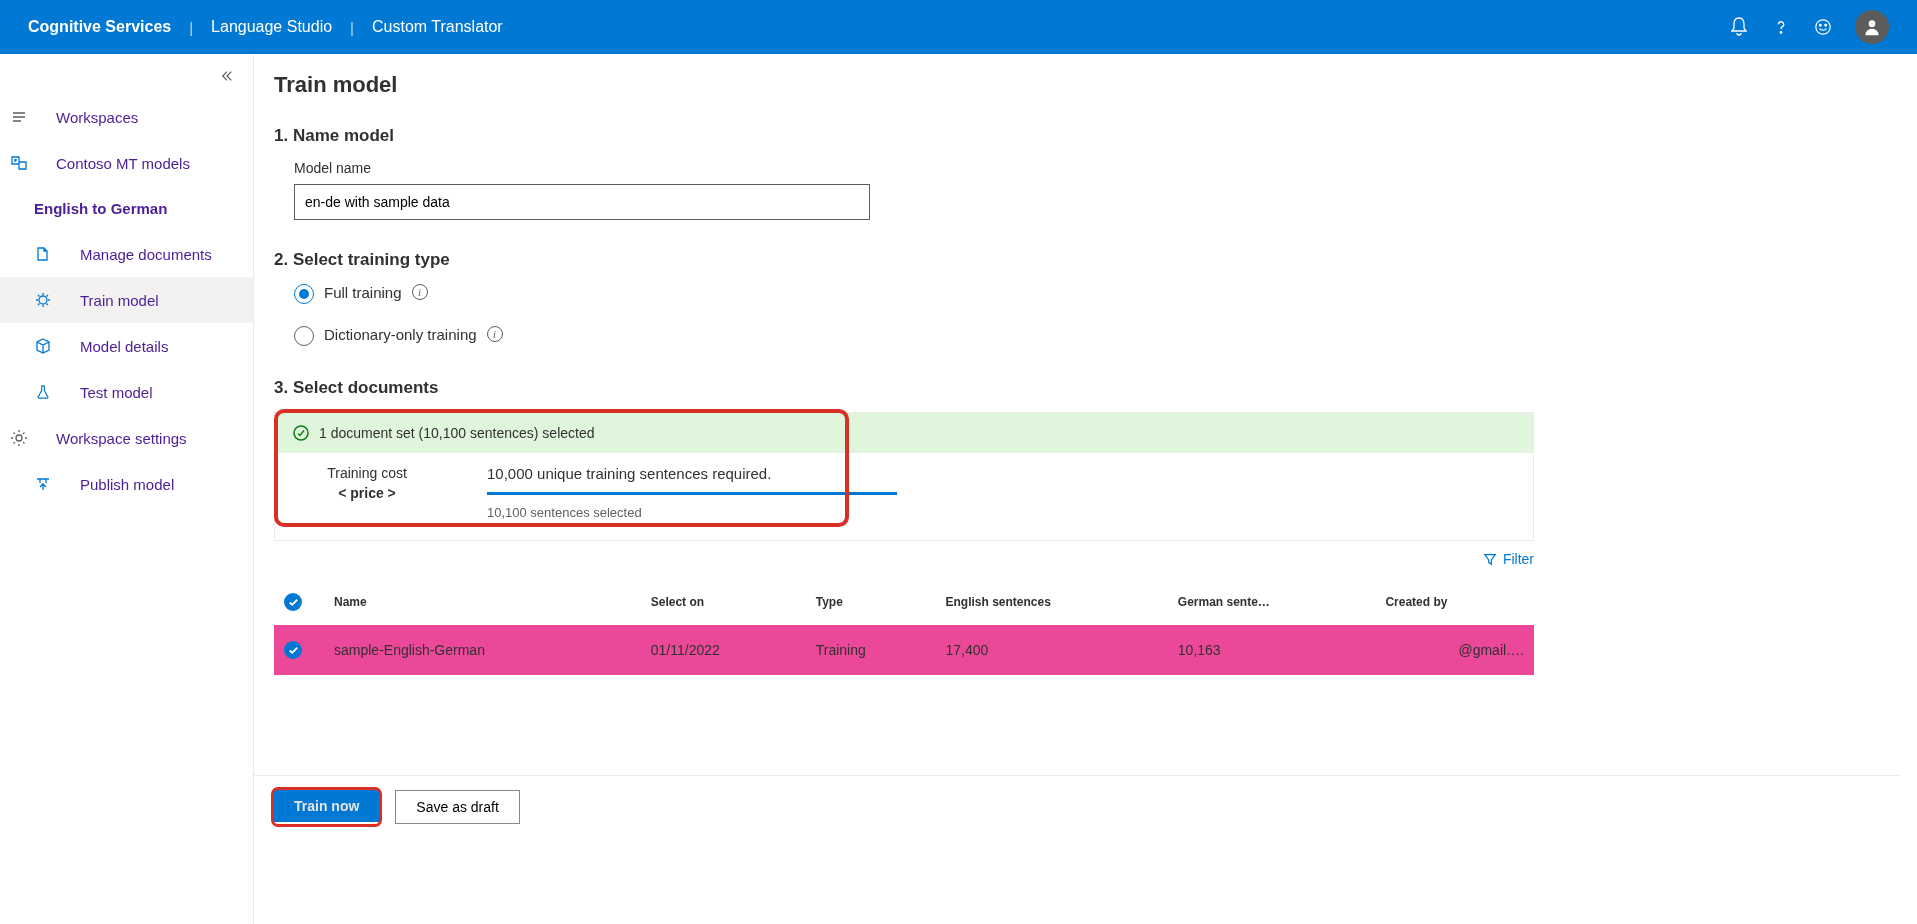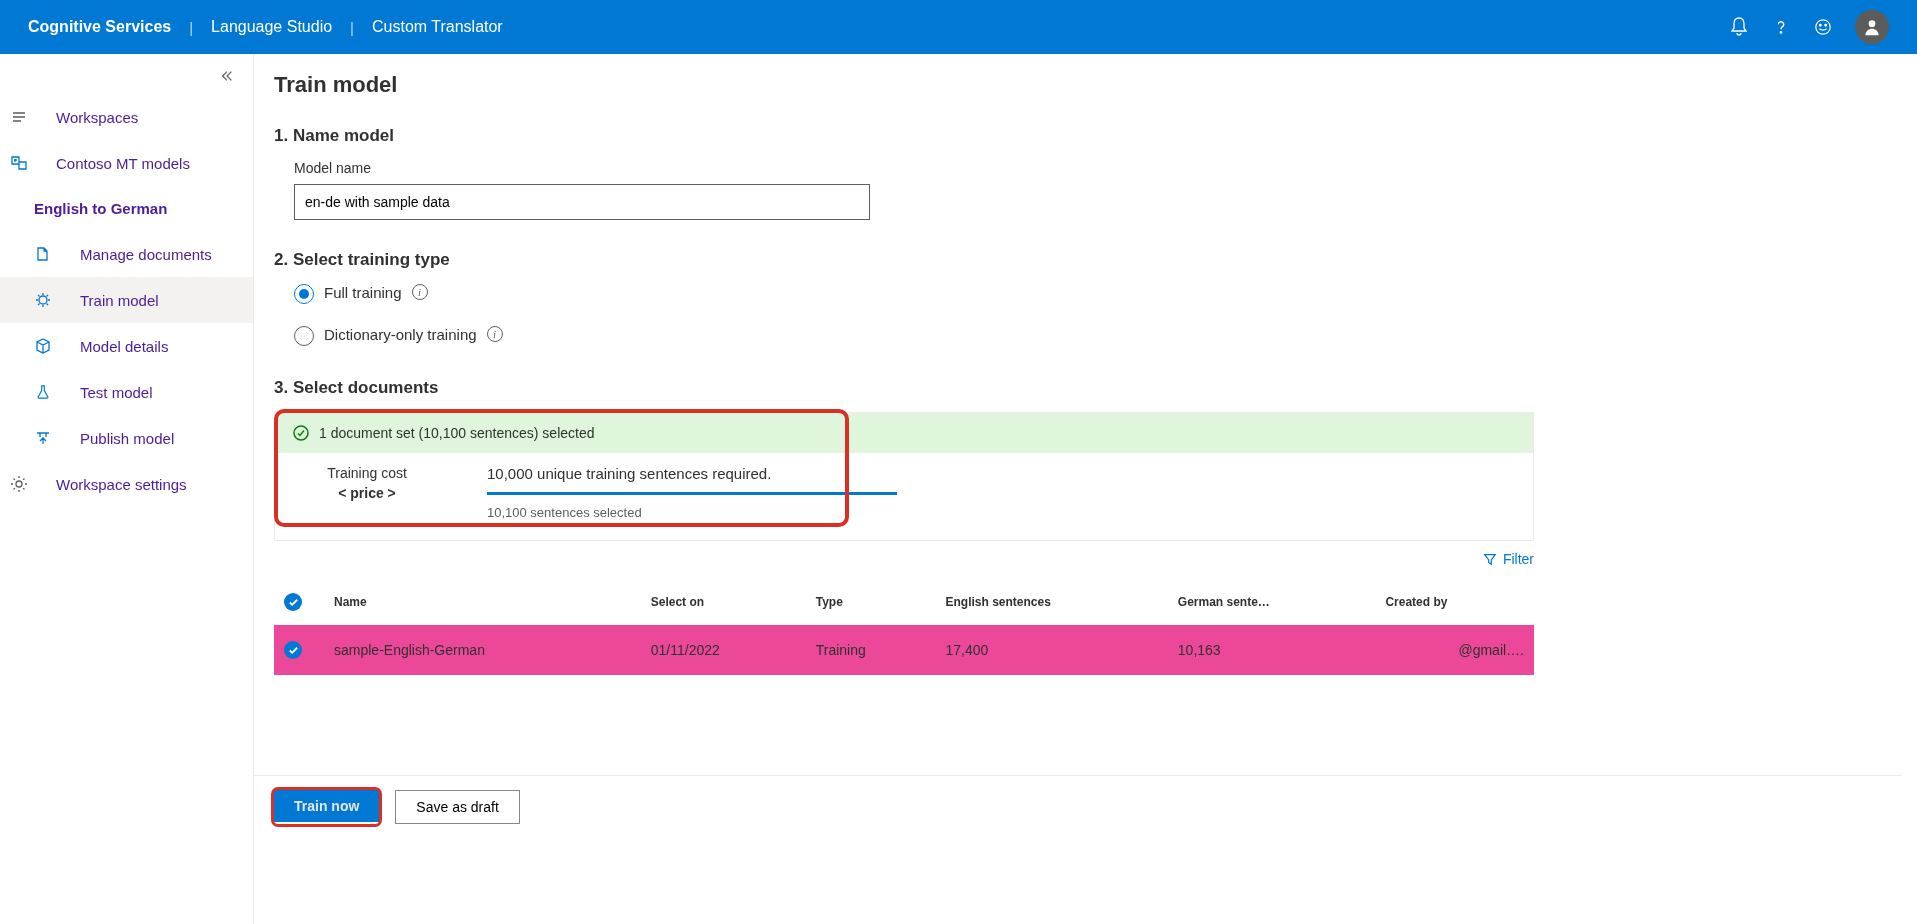--- a/index.html
+++ b/index.html
@@ -178,36 +178,36 @@
       <span class="lbl">Model details</span>
     </div>
     <div class="navitem indent blue">
       <span class="ic">
         <svg viewBox="0 0 16 18" width="14" height="16" fill="none" stroke="#0078d4" stroke-width="1.3">
             <path d="M6 2 h4 M6.5 2 v5 L3 14 a1 1 0 0 0 1 2 h8 a1 1 0 0 0 1-2 L9.5 7 V2"></path>
           </svg>
       </span>
       <span class="lbl">Test model</span>
     </div>
-    <div class="navitem indent blue">
-      <span class="ic">
-        <svg viewBox="0 0 16 16" width="16" height="16" fill="none" stroke="#0078d4" stroke-width="1.3">
-            <path d="M2 3 h12 M5 3 v4 M11 3 v4 M8 7 v7 M5 11 l3-3 3 3"></path>
-          </svg>
-      </span>
-      <span class="lbl">Publish model</span>
-    </div>
     <div class="navitem gray">
       <span class="ic">
         <svg viewBox="0 0 18 18" width="18" height="18" fill="none" stroke="#605e5c" stroke-width="1.3">
             <circle cx="9" cy="9" r="3"></circle>
             <path d="M9 1 v2 M9 15 v2 M1 9 h2 M15 9 h2 M3.5 3.5 l1.4 1.4 M13.1 13.1 l1.4 1.4 M3.5 14.5 l1.4-1.4 M13.1 4.9 l1.4-1.4"></path>
           </svg>
       </span>
       <span class="lbl">Workspace settings</span>
+    </div>
+    <div class="navitem indent blue">
+      <span class="ic">
+        <svg viewBox="0 0 16 16" width="16" height="16" fill="none" stroke="#0078d4" stroke-width="1.3">
+            <path d="M2 3 h12 M5 3 v4 M11 3 v4 M8 7 v7 M5 11 l3-3 3 3"></path>
+          </svg>
+      </span>
+      <span class="lbl">Publish model</span>
     </div>
   </div>
 
   <div class="main">
     <div class="content">
       <h1 class="title">Train model</h1>
 
       
       <div class="section-h">1. Name model</div>
       <div class="fieldlabel">Model name</div>

